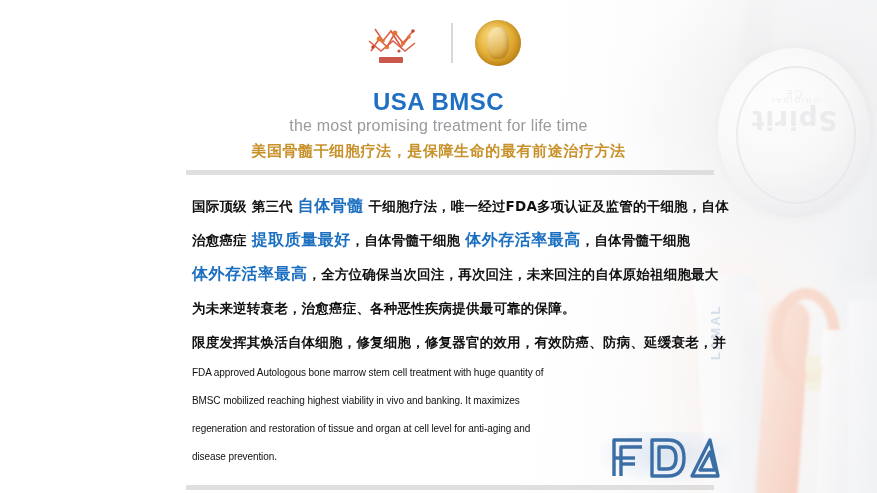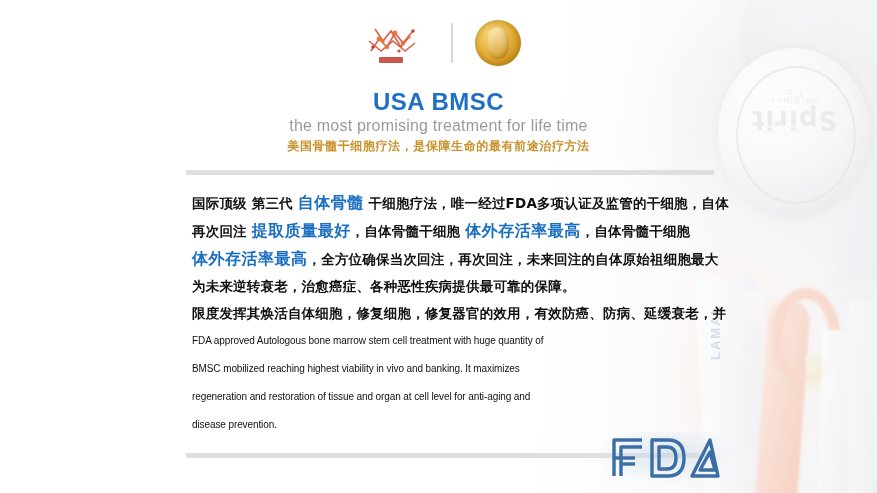--- a/index.html
+++ b/index.html
@@ -141,38 +141,38 @@
   .head{position:absolute;left:0;right:0;top:88px;text-align:center;}
   .h-title{
     font-size:24px;font-weight:700;color:#1f6fc4;letter-spacing:.5px;
     line-height:28px;
   }
   .h-sub{
     font-size:16px;color:#9a9a9e;letter-spacing:.2px;
     line-height:20px;
   }
   .h-cn{
-    font-size:12px;font-weight:700;color:#c8912a;
+    margin-top:5px;font-size:15px;font-weight:700;color:#c8912a;
     letter-spacing:.6px;line-height:20px;
     font-family:"DejaVu Sans", sans-serif;
   }
 
   
   .panel{
     position:absolute;left:186px;top:170px;width:528px;
   }
   .rule{height:5px;background:#d9d9da;opacity:.85;}
   .rule.bottom{margin-top:4px;}
   .body{
     padding:14px 2px 10px 6px;
   }
   .cn-line{
     font-family:"DejaVu Sans", sans-serif;
     font-size:13.5px;font-weight:700;color:#111111;
-    line-height:27px;white-space:nowrap;letter-spacing:.2px;
+    line-height:34px;white-space:nowrap;letter-spacing:.2px;
   }
   .hl{color:#1b6fc0;font-size:16px;font-weight:700;letter-spacing:.5px;}
   .en-line{
     font-size:10px;color:#111111;line-height:28px;
     letter-spacing:-.1px;white-space:nowrap;
   }
 
   
   .fda{
     position:absolute;left:600px;top:432px;width:132px;height:50px;
@@ -242,21 +242,21 @@
     <div class="h-title">USA  BMSC</div>
     <div class="h-sub">the most promising treatment for life time</div>
     <div class="h-cn">美国骨髓干细胞疗法，是保障生命的最有前途治疗方法</div>
   </div>
 
   <div class="panel">
     <div class="rule"></div>
     <div class="body">
       <div id="cn-block">
           <div class="cn-line"><span>国际顶级  第三代 </span><span class="hl">自体骨髓</span><span> 干细胞疗法，唯一经过FDA多项认证及监管的干细胞，自体</span></div>
-          <div class="cn-line"><span>再次回注 </span><span class="hl">提取质量最好</span><span>，自体骨髓干细胞 </span><span class="hl">体外存活率最高</span><span>，自体骨髓干细胞</span></div>
+          <div class="cn-line"><span>治愈癌症 </span><span class="hl">提取质量最好</span><span>，自体骨髓干细胞 </span><span class="hl">体外存活率最高</span><span>，自体骨髓干细胞</span></div>
           <div class="cn-line"><span class="hl">体外存活率最高</span><span>，全方位确保当次回注，再次回注，未来回注的自体原始祖细胞最大</span></div>
           <div class="cn-line"><span>为未来逆转衰老，治愈癌症、各种恶性疾病提供最可靠的保障。</span></div>
           <div class="cn-line"><span>限度发挥其焕活自体细胞，修复细胞，修复器官的效用，有效防癌、防病、延缓衰老，并</span></div>
         </div>
       <div id="en-block">
           <div class="en-line">FDA approved Autologous bone marrow stem cell treatment with huge quantity of</div>
           <div class="en-line">BMSC mobilized reaching highest viability in vivo and banking. It maximizes</div>
           <div class="en-line">regeneration and restoration of tissue and organ at cell level for anti-aging and</div>
           <div class="en-line">disease prevention.</div>
         </div>

